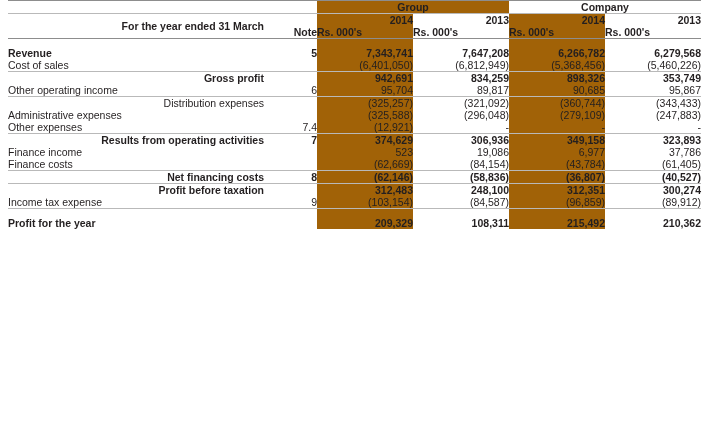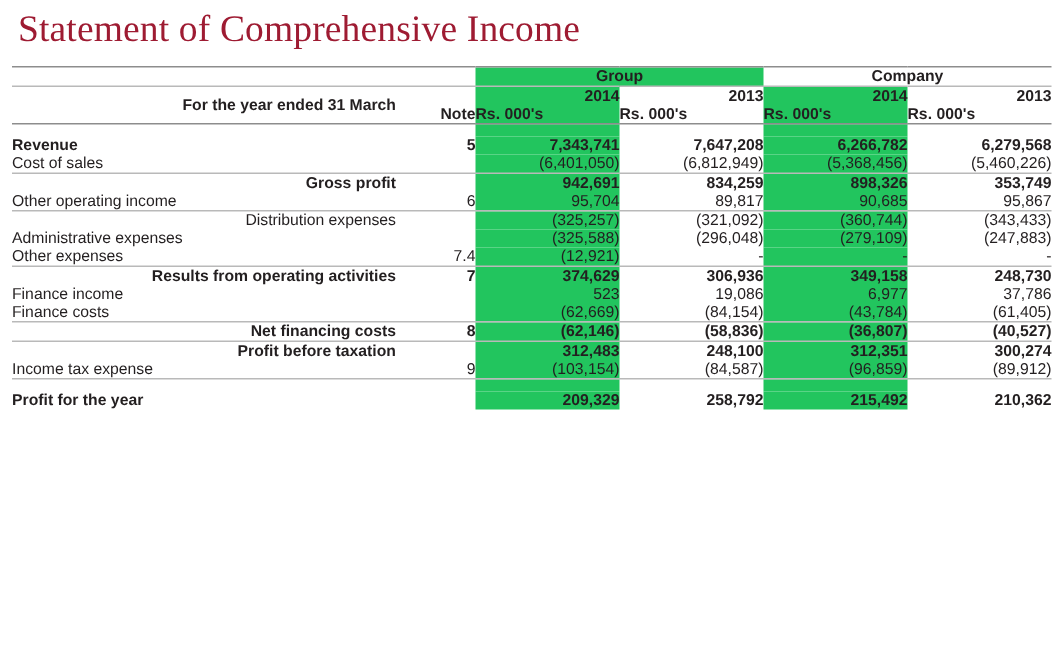--- a/index.html
+++ b/index.html
@@ -38,21 +38,21 @@
   }
   table.fin td, table.fin th {
     padding: 0;
     vertical-align: bottom;
   }
   
   col.c-label { width: 256px; }
   col.c-note  { width: 53px; }
   col.c-num   { width: 96px; }
 
-  .shade { background: #22c55e; }
+  .shade { background: #a16207; }
 
   .grp-head {
     text-align: center;
     font-weight: bold;
     font-size: 10.5px;
     padding-bottom: 2px;
   }
   .rule-top td, .rule-top th { border-top: 1px solid #8d8d8d; }
   .rule-thin td { border-top: 1px solid #b9b9b9; text-align: right; }
 
@@ -93,21 +93,20 @@
     margin-left: 44px;
   }
   tr.b td { font-weight: bold; }
   tr.gap td { height: 8px; }
 </style>
 </head>
 <body>
 
 <div class="page">
 
-  <h1 class="doc-title">Statement of Comprehensive Income</h1>
 
   <table class="fin">
     <colgroup>
       <col class="c-label">
       <col class="c-note">
       <col class="c-num">
       <col class="c-num">
       <col class="c-num">
       <col class="c-num">
     </colgroup>
@@ -205,21 +204,21 @@
         <td class="num shade">-</td>
         <td class="num">-</td>
       </tr>
 
       <tr class="b rule-thin">
         <td class="label">Results from operating activities</td>
         <td class="note">7</td>
         <td class="num shade">374,629</td>
         <td class="num">306,936</td>
         <td class="num shade">349,158</td>
-        <td class="num">248,730</td>
+        <td class="num">323,893</td>
       </tr>
 
       <tr>
         <td class="label">Finance income</td>
         <td class="note"></td>
         <td class="num shade">523</td>
         <td class="num">19,086</td>
         <td class="num shade">6,977</td>
         <td class="num">37,786</td>
       </tr>
@@ -266,20 +265,20 @@
         <td class="shade"></td>
         <td></td>
         <td class="shade"></td>
         <td></td>
       </tr>
 
       <tr class="b">
         <td class="label">Profit for the year</td>
         <td class="note"></td>
         <td class="num shade">209,329</td>
-        <td class="num">258,792</td>
+        <td class="num">108,311</td>
         <td class="num shade">215,492</td>
         <td class="num">210,362</td>
       </tr>
     </tbody>
   </table>
 
 </div>
 
 </body></html>

